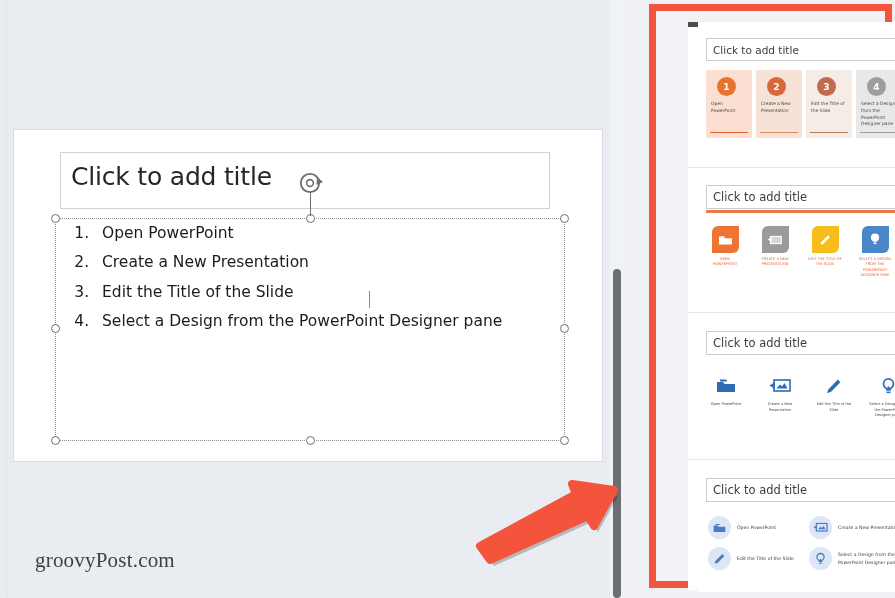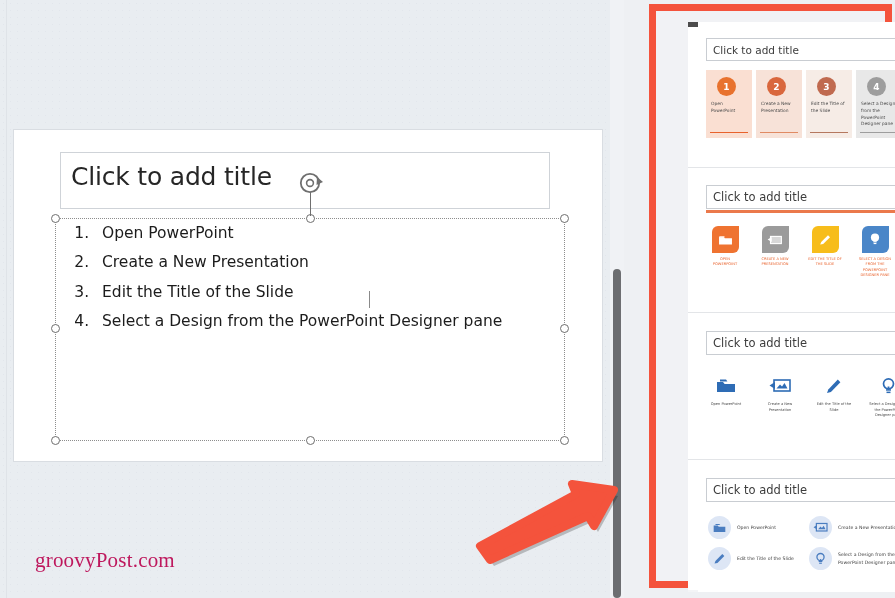--- a/index.html
+++ b/index.html
@@ -109,21 +109,21 @@
     width: 1.3px; height: 18px;
     background: #8a8a8a;
   }
 
   
   #watermark {
     position: absolute;
     left: 35px; bottom: 25px;
     font-family: "Liberation Serif", serif;
     font-size: 21px;
-    color: #be185d;
+    color: #404040;
     letter-spacing: .2px;
   }
 
   
   #vscroll-track {
     position: absolute;
     left: 610px; top: 0;
     width: 14px; height: 598px;
     background: #f0f2f5;
   }

